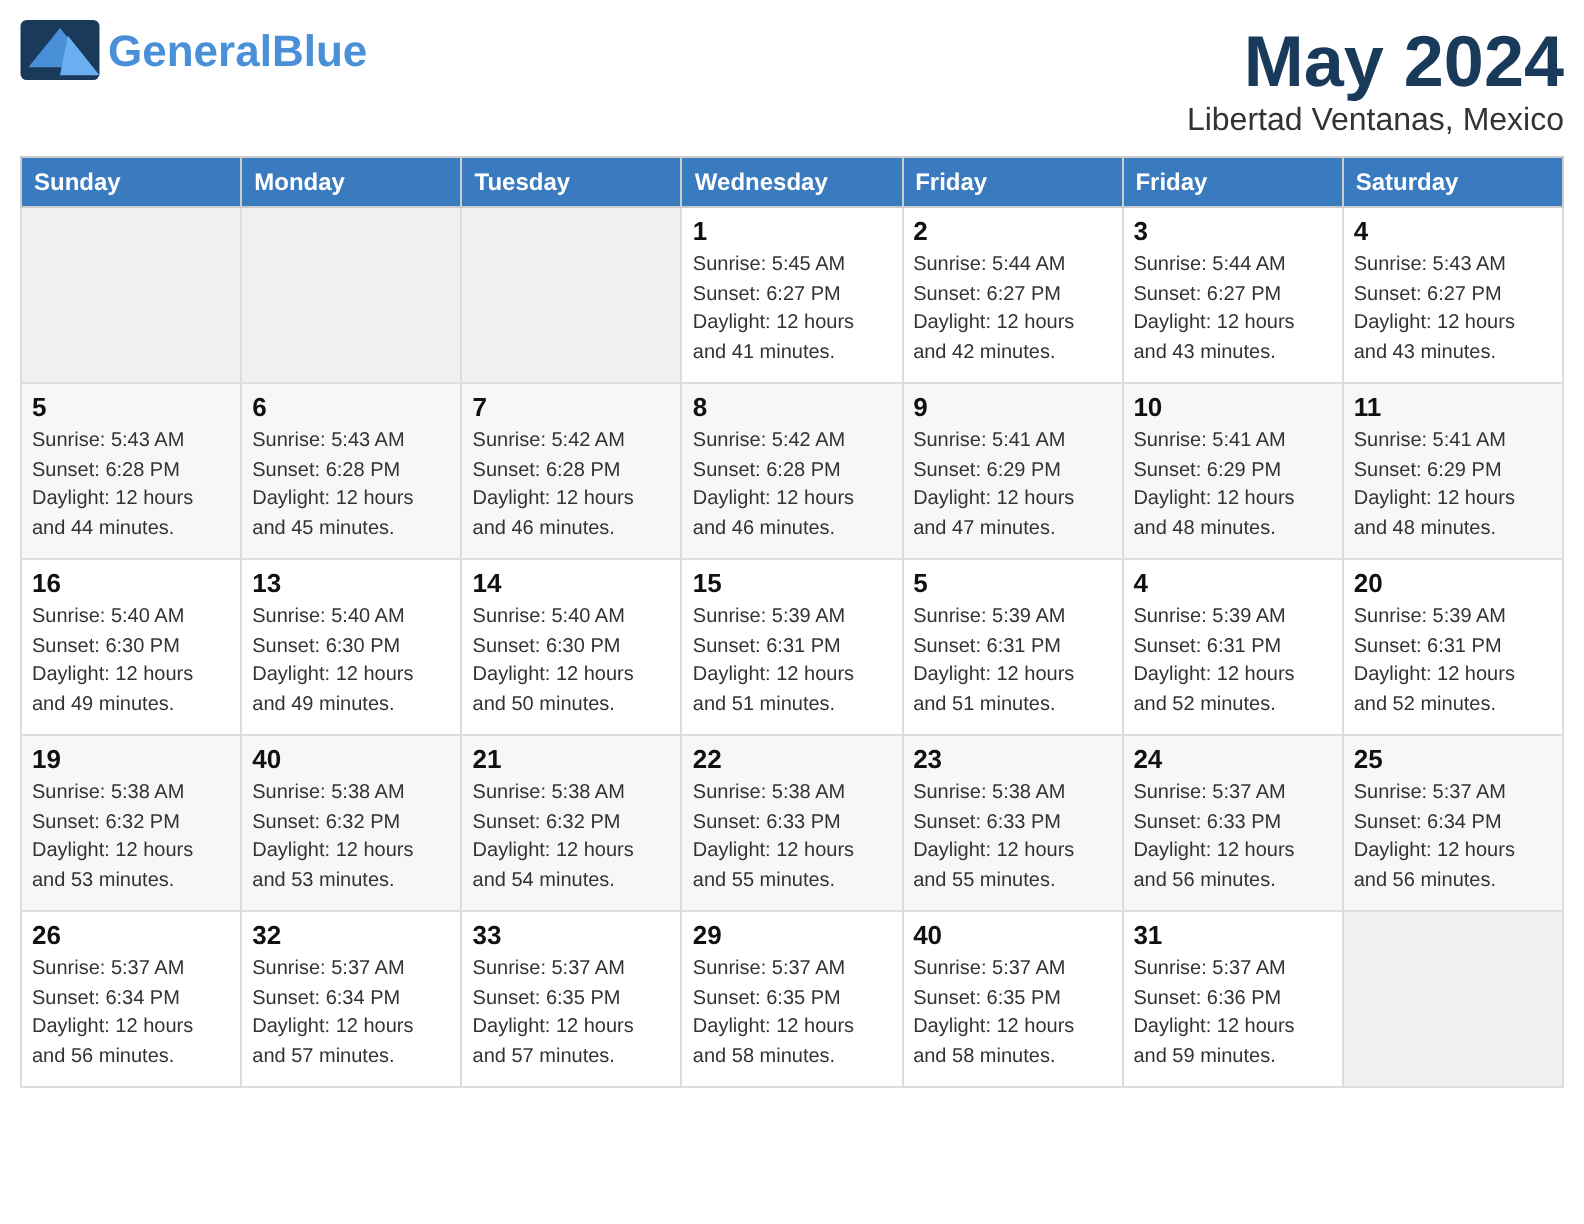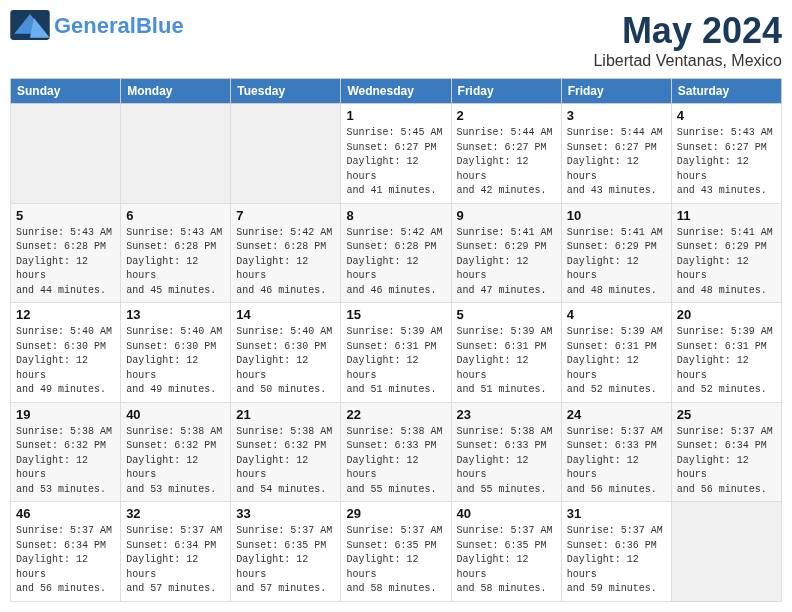--- a/index.html
+++ b/index.html
@@ -71,21 +71,20 @@
     .day-num {
       font-weight: bold;
       font-size: 13px;
       margin-bottom: 3px;
       color: #111;
     }
     .day-info {
       font-size: 10px;
       color: #333;
       line-height: 1.45;
-      font-family: Liberation Mono, monospace;
     }
     .row-even td { background-color: #f7f7f7; }
     .row-odd td { background-color: #fff; }
     .empty { background-color: #f0f0f0 !important; }
   </style>
 </head>
 <body>
 
 <div class="header">
   <div class="logo">
@@ -167,21 +166,21 @@
           <div class="day-num">10</div>
           <div class="day-info">Sunrise: 5:41 AM<br>Sunset: 6:29 PM<br>Daylight: 12 hours<br>and 48 minutes.</div>
         </td>
         <td>
           <div class="day-num">11</div>
           <div class="day-info">Sunrise: 5:41 AM<br>Sunset: 6:29 PM<br>Daylight: 12 hours<br>and 48 minutes.</div>
         </td>
       </tr>
       <tr class="row-odd">
         <td>
-          <div class="day-num">12</div>
+          <div class="day-num">16</div>
           <div class="day-info">Sunrise: 5:40 AM<br>Sunset: 6:30 PM<br>Daylight: 12 hours<br>and 49 minutes.</div>
         </td>
         <td>
           <div class="day-num">13</div>
           <div class="day-info">Sunrise: 5:40 AM<br>Sunset: 6:30 PM<br>Daylight: 12 hours<br>and 49 minutes.</div>
         </td>
         <td>
           <div class="day-num">14</div>
           <div class="day-info">Sunrise: 5:40 AM<br>Sunset: 6:30 PM<br>Daylight: 12 hours<br>and 50 minutes.</div>
         </td>
@@ -227,21 +226,21 @@
           <div class="day-num">24</div>
           <div class="day-info">Sunrise: 5:37 AM<br>Sunset: 6:33 PM<br>Daylight: 12 hours<br>and 56 minutes.</div>
         </td>
         <td>
           <div class="day-num">25</div>
           <div class="day-info">Sunrise: 5:37 AM<br>Sunset: 6:34 PM<br>Daylight: 12 hours<br>and 56 minutes.</div>
         </td>
       </tr>
       <tr class="row-odd">
         <td>
-          <div class="day-num">46</div>
+          <div class="day-num">26</div>
           <div class="day-info">Sunrise: 5:37 AM<br>Sunset: 6:34 PM<br>Daylight: 12 hours<br>and 56 minutes.</div>
         </td>
         <td>
           <div class="day-num">32</div>
           <div class="day-info">Sunrise: 5:37 AM<br>Sunset: 6:34 PM<br>Daylight: 12 hours<br>and 57 minutes.</div>
         </td>
         <td>
           <div class="day-num">33</div>
           <div class="day-info">Sunrise: 5:37 AM<br>Sunset: 6:35 PM<br>Daylight: 12 hours<br>and 57 minutes.</div>
         </td>

